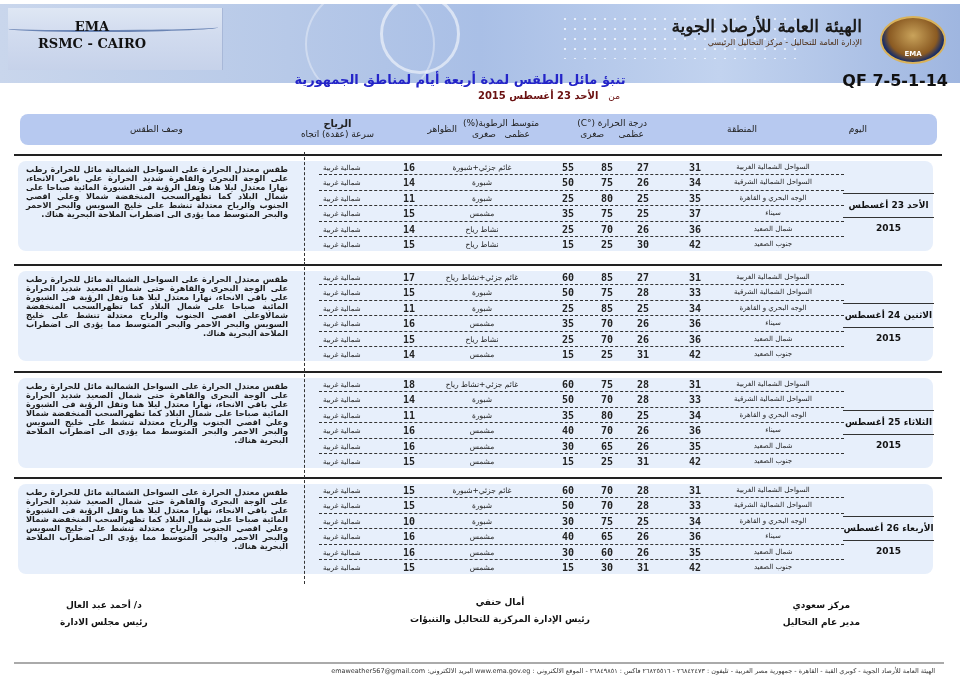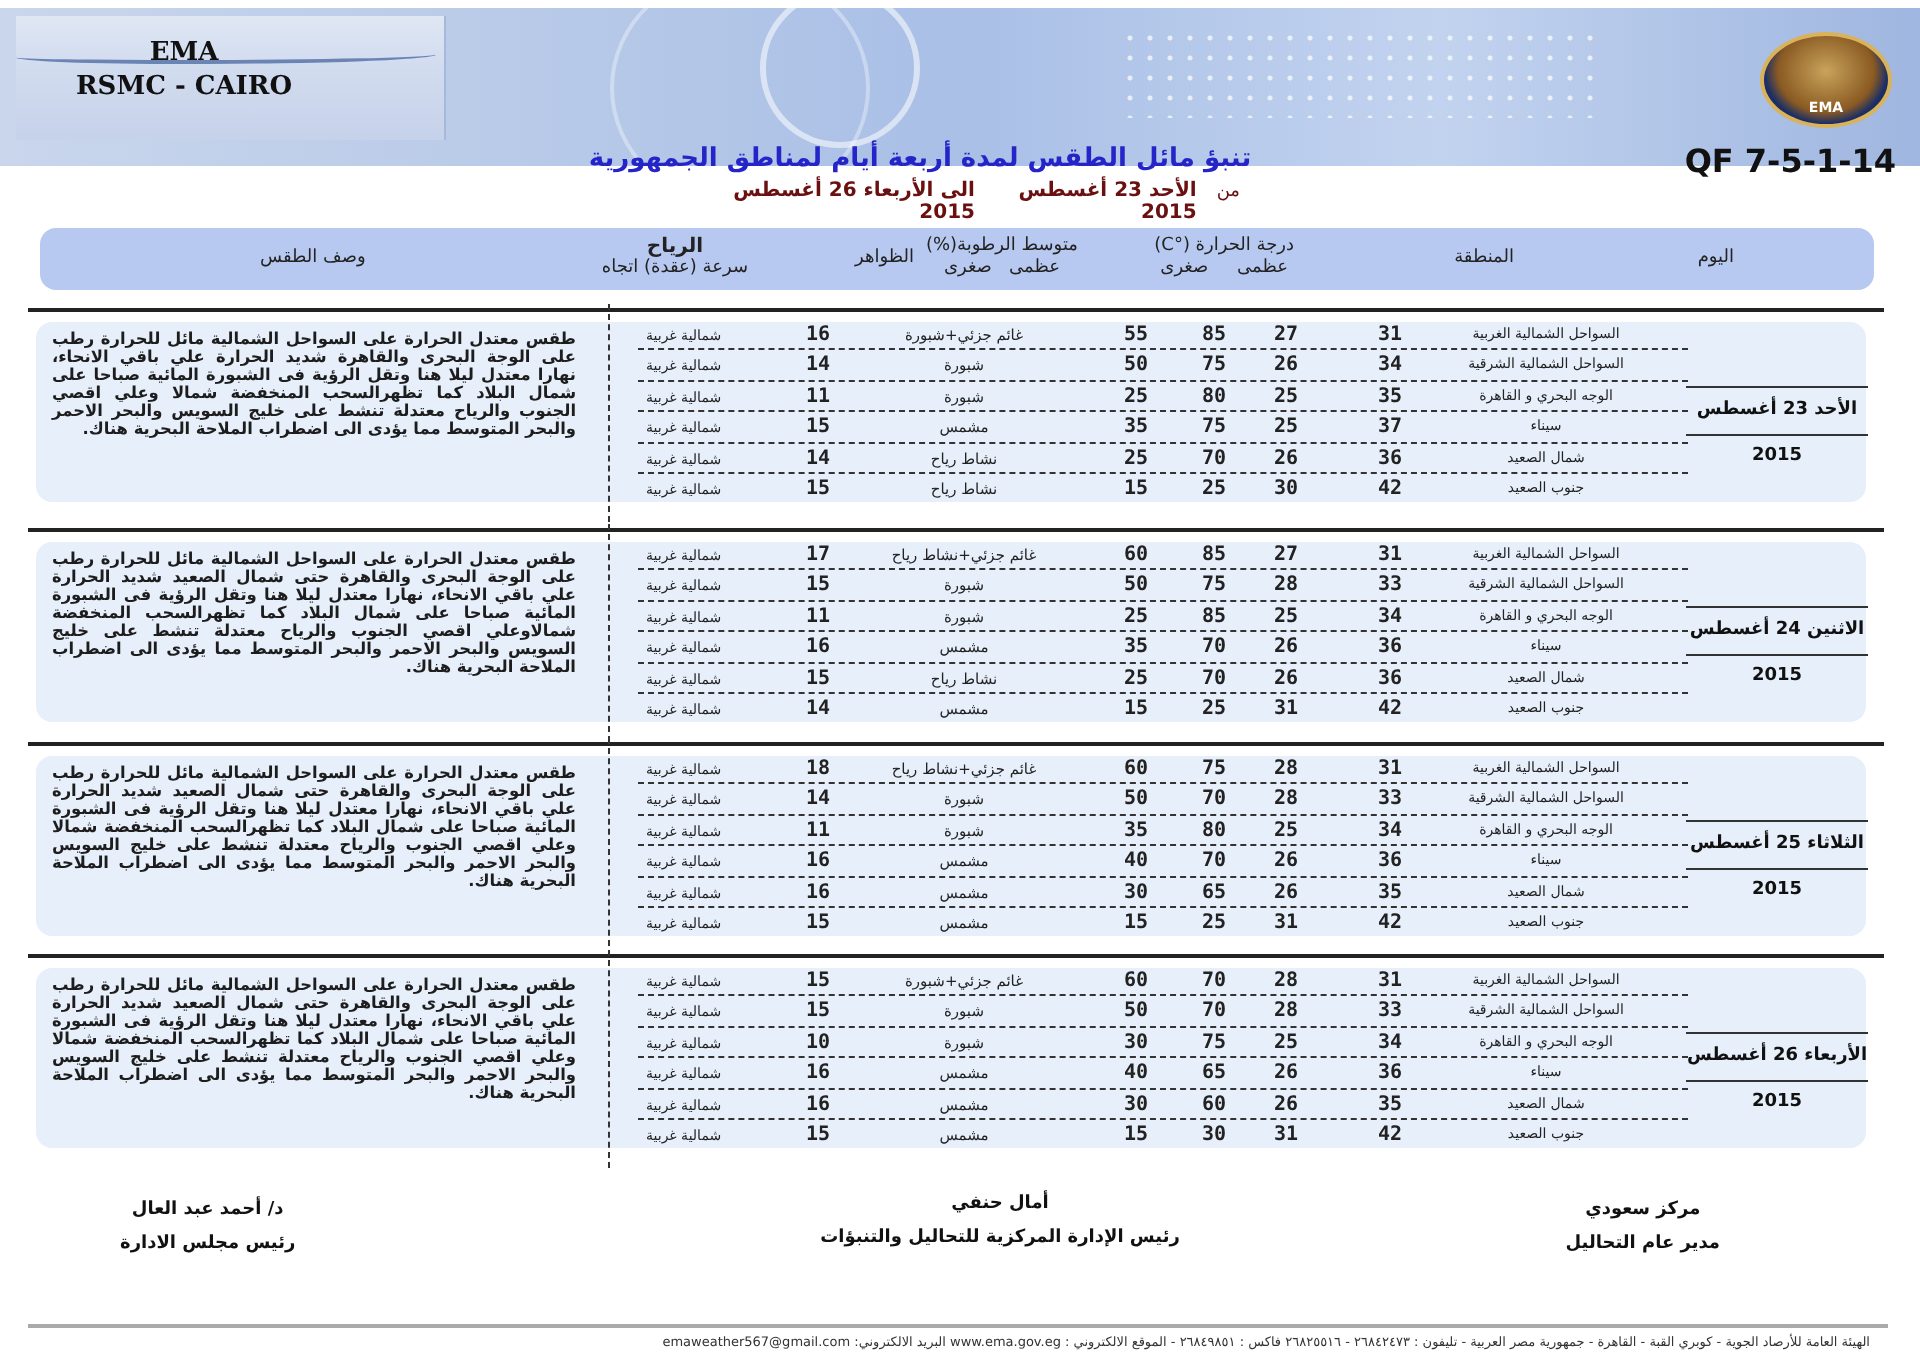--- a/index.html
+++ b/index.html
@@ -114,31 +114,34 @@
 <div class="banner">
   <div class="map"></div>
   <div class="coast"></div>
   <div class="ring2"></div>
   <div class="ring"></div>
   <div class="dots"></div>
   <div class="ema-text">
     <div>EMA</div>
     <div>RSMC - CAIRO</div>
   </div>
+  <div class="org-ar">
+    <div class="n1">الهيئة العامة للأرصاد الجوية</div>
+    <div class="n2">الإدارة العامة للتحاليل - مركز التحاليل الرئيسي</div>
+  </div>
   <div class="logo">
     <div class="lbl">EMA</div>
   </div>
 </div>
 
 <div class="qf">QF 7-5-1-14</div>
 <div class="title">تنبؤ مائل الطقس لمدة أربعة أيام لمناطق الجمهورية</div>
 <div class="dates">
   <span>من</span>
   <b>الأحد 23 أغسطس 2015</b>
-  <b>الى الأربعاء 26 أغسطس 2015</b>
 </div>
 
 <div class="thead">
   <div class="h" style="right:70px;top:10px;">اليوم</div>
   <div class="h" style="right:180px;top:10px;margin-left:30px;">المنطقة</div>
   <div class="h" style="right:290px;top:4px;">
     <div>درجة الحرارة (°C)</div>
     <div><span>عظمى</span>&nbsp;&nbsp;&nbsp;&nbsp;&nbsp;<span>صغرى</span></div>
   </div>
   <div class="h" style="right:398px;top:4px;">

